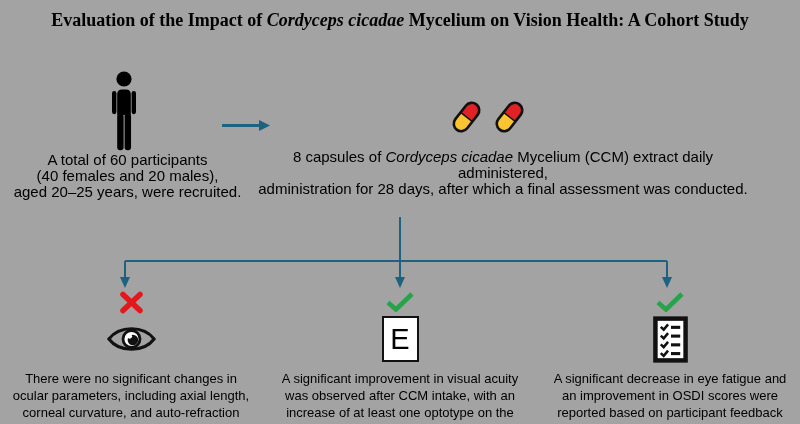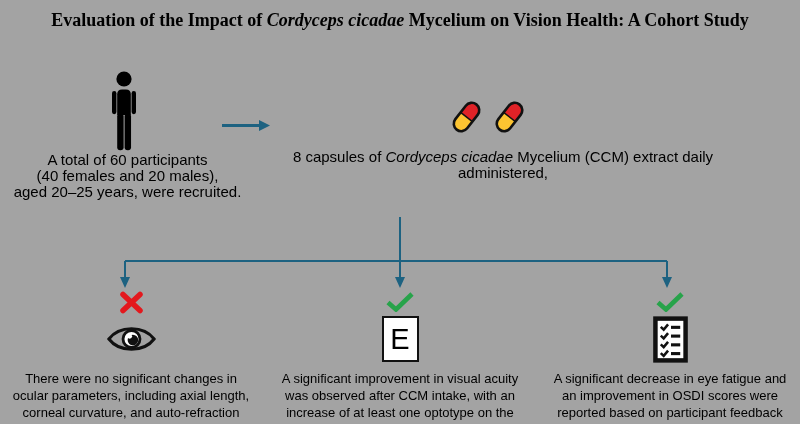--- a/index.html
+++ b/index.html
@@ -92,20 +92,21 @@
       <rect x="0" y="0" width="15" height="32" rx="7.5" fill="none" stroke="#111" stroke-width="2.6"></rect>
     </g>
   </svg>
 
   <div class="abs flow-text lines" style="left:10px;top:152px;width:235px;">A total of 60 participants
 (40 females and 20 males),
 aged 20–25 years, were recruited.</div>
 
   <div class="abs flow-text" style="left:248px;top:149px;width:510px;">
     <div><span>8 capsules of </span><i>Cordyceps cicadae</i><span> Mycelium (CCM) extract daily administered,</span></div>
+    <div>administration for 28 days, after which a final assessment was conducted.</div>
   </div>
 
   <svg class="abs" style="left:0;top:212px;" width="800" height="80" viewBox="0 0 800 80">
     <line class="stroke-teal" x1="400" y1="5" x2="400" y2="66" stroke-width="2"></line>
     <line class="stroke-teal" x1="125" y1="49" x2="667" y2="49" stroke-width="2"></line>
     <line class="stroke-teal" x1="125" y1="49" x2="125" y2="66" stroke-width="2"></line>
     <line class="stroke-teal" x1="667" y1="49" x2="667" y2="66" stroke-width="2"></line>
     <polygon class="fill-teal" points="120,65 130,65 125,76"></polygon>
     <polygon class="fill-teal" points="395,65 405,65 400,76"></polygon>
     <polygon class="fill-teal" points="662,65 672,65 667,76"></polygon>

